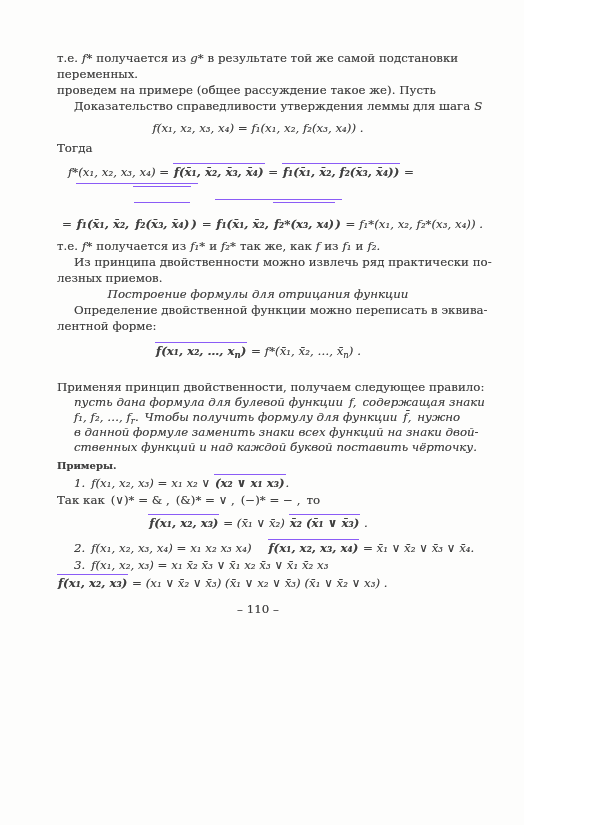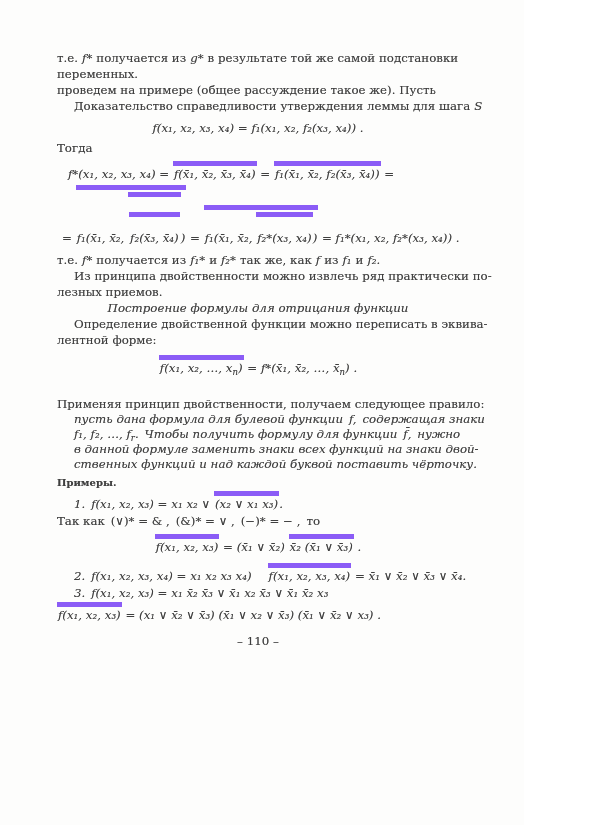--- a/index.html
+++ b/index.html
@@ -27,21 +27,21 @@
   .f2l2{line-height:22px;padding-left:5px;}
   .f3{margin:7px 0 7px 0;}
   .f4{margin:5px 0 4px 0;}
   .exln{line-height:17px;}
   .ex2{margin-top:6px;line-height:18px;}
   .ex3a{line-height:17px;}
   .ex3b{line-height:17px;}
   .pD{margin-top:3px;}
   .pG{margin-top:18px;}
   .exh{margin-top:3px;}
-  .ov{display:inline-block;border-top:5px solid #8b5cf6;padding:2px 1px 0 1px;line-height:1.08;}
+  .ov{display:inline-block;border-top:1px solid #8b5cf6;padding:2px 1px 0 1px;line-height:1.08;font-weight:bold;}
   .ov .ov{padding-top:15px;}
   sub{font-size:8.5px;line-height:0;}
   .gap{margin-left:16px;}
   .pageno{margin-top:9px;text-align:center;white-space:nowrap;}
 </style>
 </head>
 <body>
 
 <div class="page">
   <div class="content">

